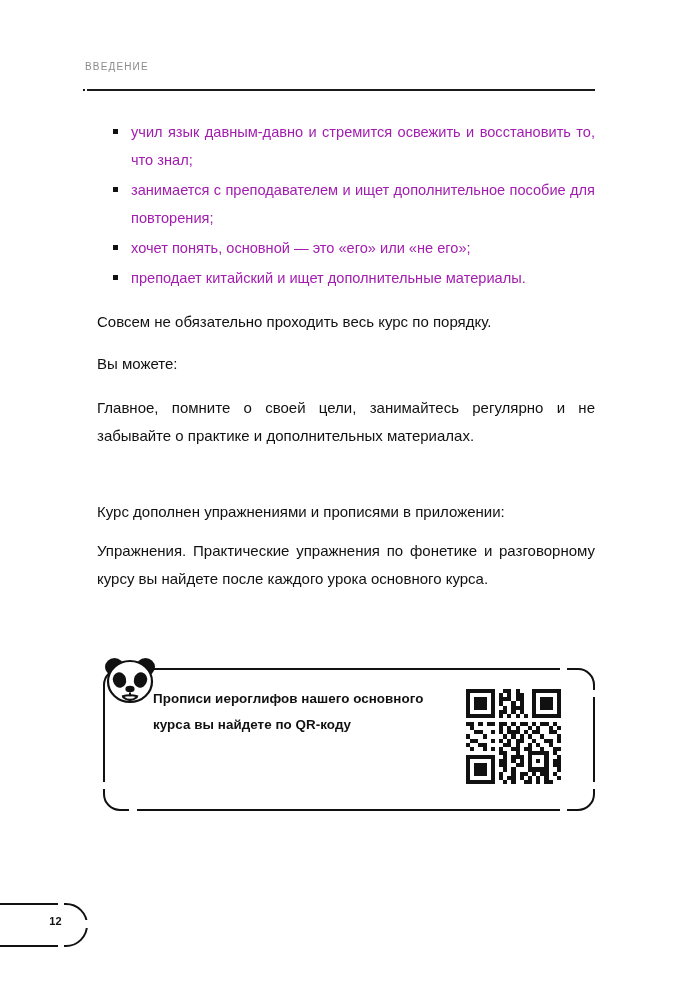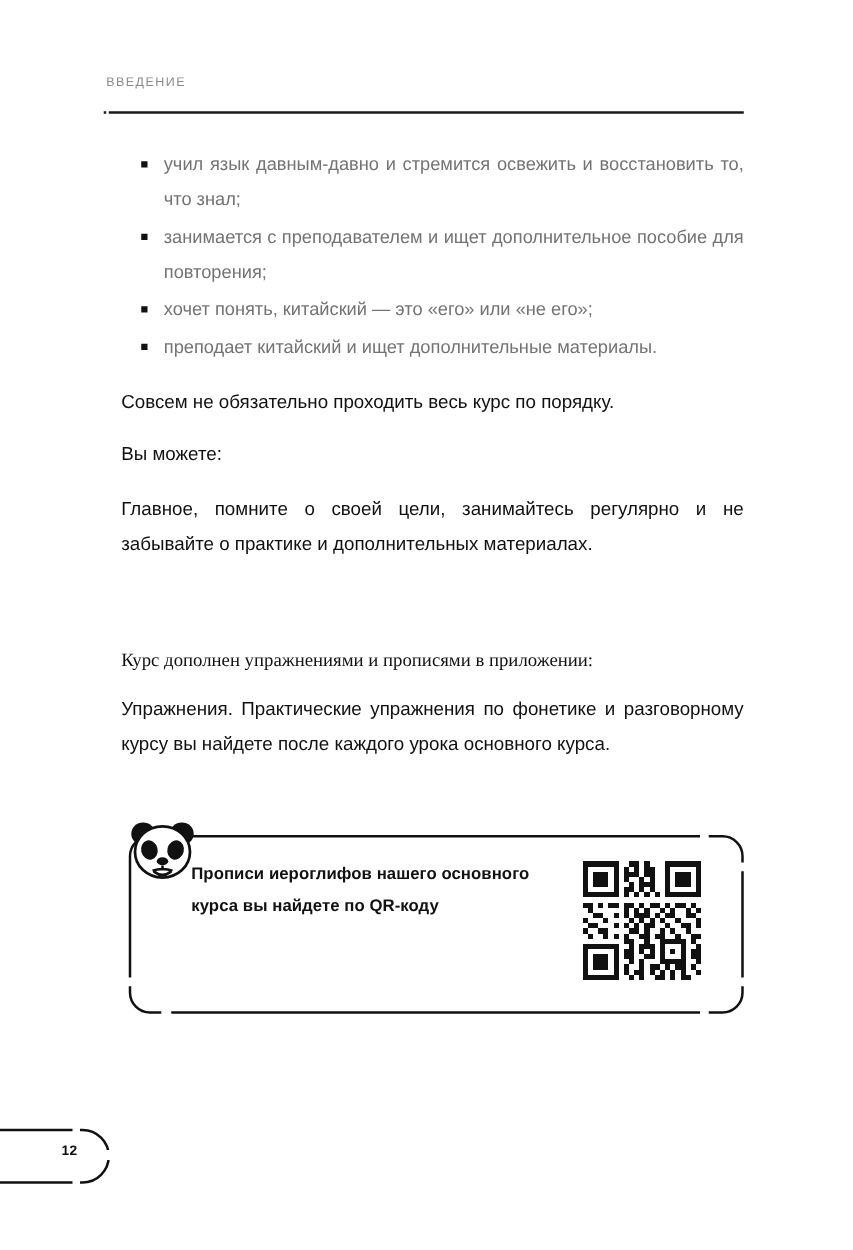--- a/index.html
+++ b/index.html
@@ -57,37 +57,37 @@
     margin: 0;
     font-size: 15px;
     line-height: 28px;
     text-align: justify;
     text-justify: inter-word;
     color: #111111;
     hyphens: manual;
   }
   p.gap-a       { margin-top: 16px; }
   p.gap-b       { margin-top: 14px; }
-  p.gap-big     { margin-top: 65px; font-family: Liberation Serif, serif; }
+  p.gap-big     { margin-top: 48px; }
   p.gap-small   { margin-top: 11px; }
 
   .b { font-weight: normal; }
 
   ul.blist {
     list-style: none;
     margin: 0;
     padding: 0;
   }
   ul.blist li {
     position: relative;
     padding-left: 34px;
     font-size: 14.6px;
     line-height: 28px;
     text-align: justify;
-    color: #737373;
+    color: #a21caf;
     margin-top: 2px;
   }
   ul.blist li:first-child { margin-top: 0; }
   ul.blist li::before {
     content: "";
     position: absolute;
     left: 16px;
     top: 11px;
     width: 5px;
     height: 5px;
@@ -194,21 +194,21 @@
 
 <div class="runhead">ВВЕДЕНИЕ</div>
 <div class="head-rule-dot"></div>
 <div class="head-rule"></div>
 
 <div class="col">
 
   <ul class="blist list-1">
     <li>учил язык давным-давно и стремится освежить и восстановить то, что знал;</li>
     <li>занимается с преподавателем и ищет дополнительное пособие для повторения;</li>
-    <li>хочет понять, китайский — это «его» или «не его»;</li>
+    <li>хочет понять, основной — это «его» или «не его»;</li>
     <li>преподает китайский и ищет дополнительные материалы.</li>
   </ul>
 
   <p class="para gap-a">Совсем не обязательно проходить весь курс по порядку.</p>
 
   <p class="para gap-b b">Вы можете:</p>
 
 
   <p class="para gap-a">Главное, помните о своей цели, занимайтесь регулярно и не забывайте о практике и дополнительных материалах.</p>
 

